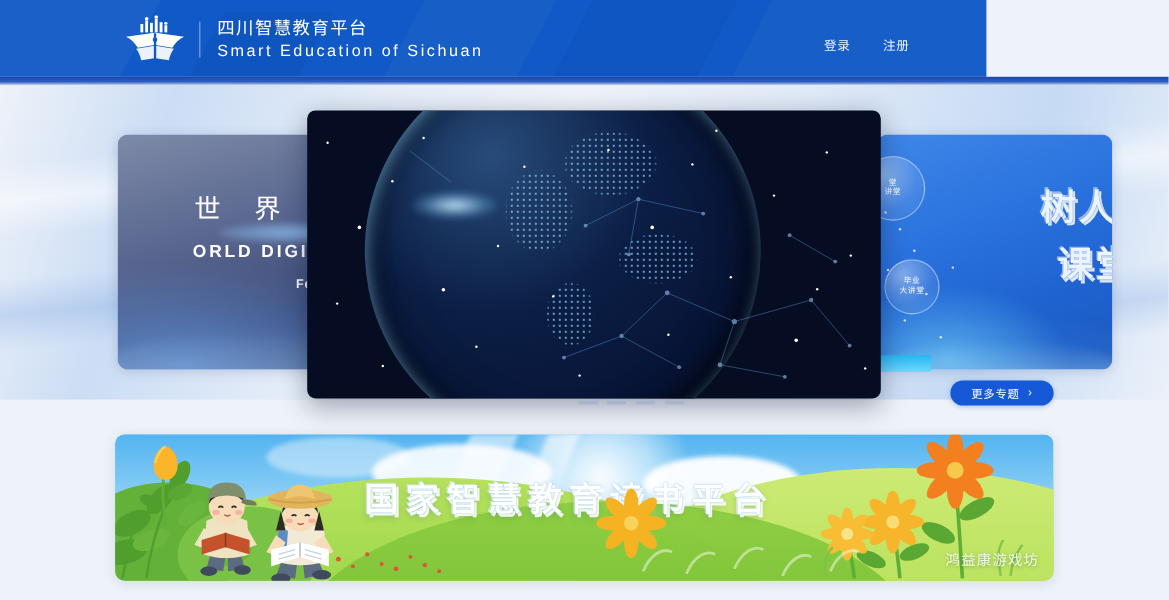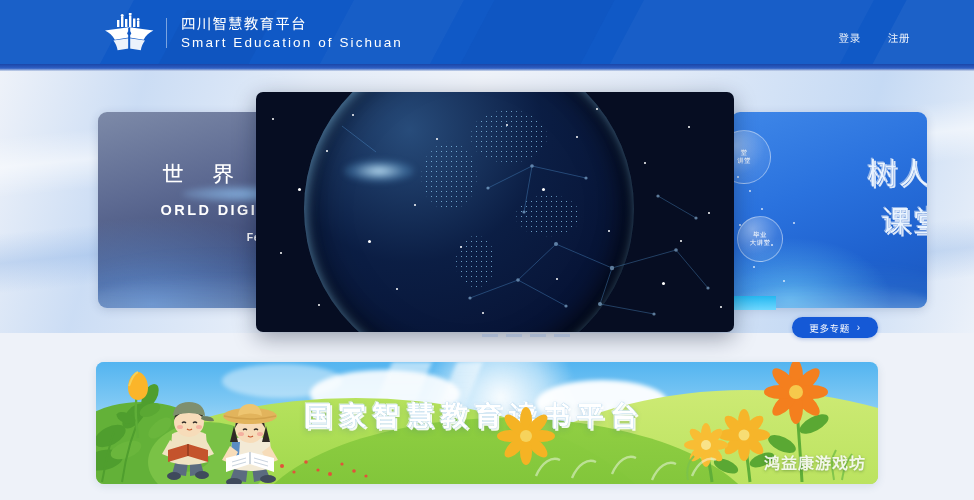--- a/index.html
+++ b/index.html
@@ -18,21 +18,21 @@
     width: 974px;
     height: 500px;
     background: #eef2f9;
     overflow: hidden;
   }
 
   
   .site-header {
     position: absolute;
     left: 0; top: 0;
-    width: 974px; height: 64px;
+    width: 822px; height: 64px;
     background: #1059c6;
     overflow: hidden;
   }
   .hdr-streak {
     position: absolute;
     background: rgba(255,255,255,0.045);
     transform: skewX(-28deg);
     pointer-events: none;
   }
   .hdr-streak.s1 { left: -40px;  top: -30px;  width: 150px; height: 150px; }
@@ -254,21 +254,21 @@
     background: rgba(255,255,255,0.8);
     border-radius: 50%;
     width: 2px; height: 2px;
   }
   .sr-title {
     position: absolute;
     right: -4px; top: 42px;
     text-align: right;
     color: #eaf4ff;
     font-size: 30px;
-    font-weight: 400;
+    font-weight: 700;
     letter-spacing: 2px;
     line-height: 40px;
     text-shadow:
       0 0 1px #1b57be,
       2px 2px 0 rgba(255,255,255,0.85),
       -1px -1px 0 rgba(255,255,255,0.55);
     white-space: nowrap;
   }
   .sr-title .l2 { display: block; margin-top: 8px; margin-right: -14px; }
 
@@ -479,22 +479,22 @@
       0 0 1px #5ea8dc,
       2px 2px 0 rgba(255,255,255,0.9),
       -1px -1px 0 rgba(255,255,255,0.6),
       0 3px 6px rgba(40,90,130,0.28);
     white-space: nowrap;
   }
 
   .watermark {
     position: absolute;
     right: 12px; bottom: 10px;
-    font-size: 16px;
-    font-weight: 700;
+    font-size: 12px;
+    font-weight: 400;
     letter-spacing: 1px;
     color: rgba(255,255,255,0.88);
     text-shadow: 0 1px 3px rgba(60,110,40,0.55);
     white-space: nowrap;
     pointer-events: none;
   }
 </style>
 </head>
 <body>
 

